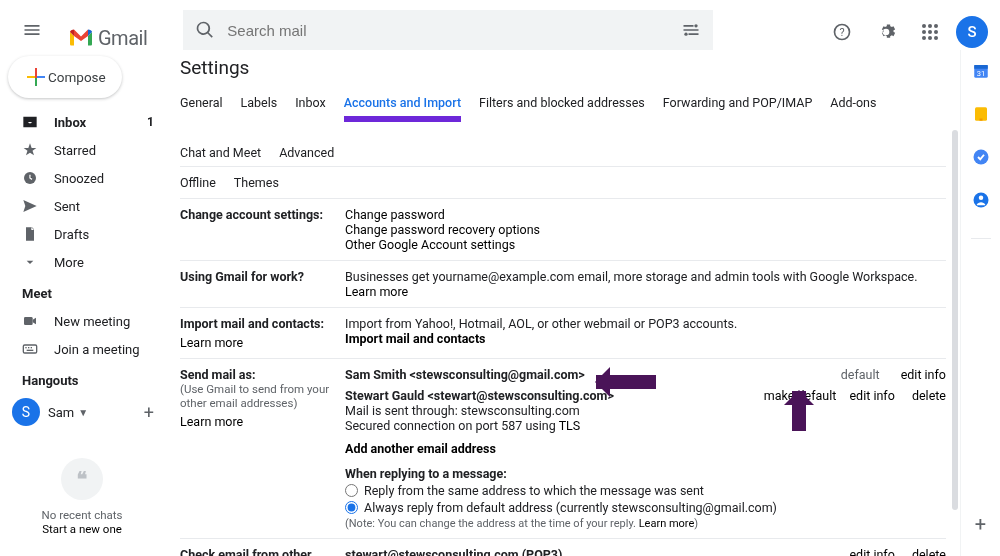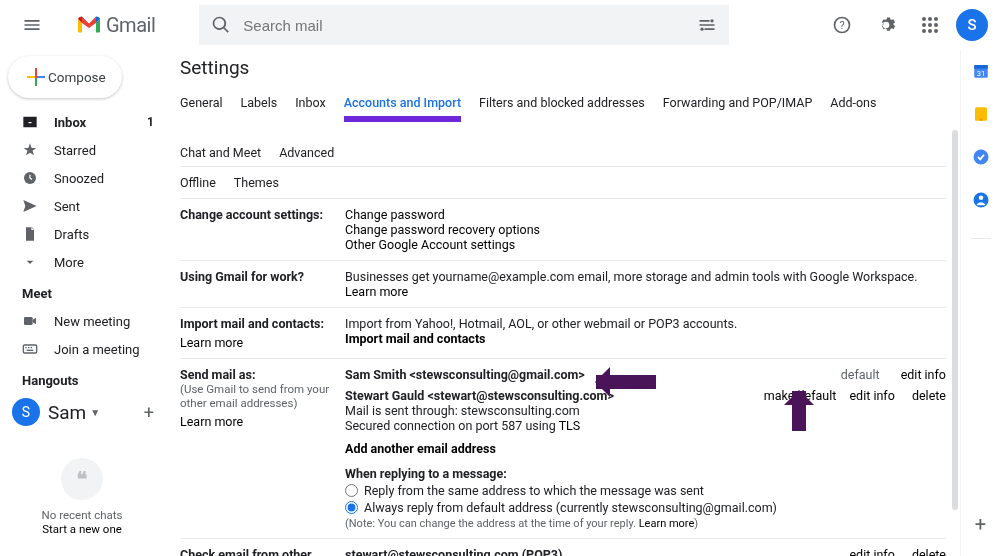--- a/index.html
+++ b/index.html
@@ -9,23 +9,23 @@
     color: #202124;
     width: 1000px;
     height: 556px;
     overflow: hidden;
     background: #fff;
   }
   
   .header {
     height: 50px;
     display: flex;
-    align-items: center;
+    align-items: flex-end;
     padding: 0 12px;
-    gap: 24px;
+    gap: 16px;
   }
   .menu-btn {
     width: 40px; height: 40px; border-radius: 50%;
     display:flex; align-items:center; justify-content:center;
     cursor:pointer;
   }
   .logo { display:flex; align-items:center; gap:4px; margin-right:20px; }
   .logo-text { font-size: 20px; color:#5f6368; letter-spacing:-0.5px; }
   .search-bar {
     flex: 0 0 530px;
@@ -85,21 +85,21 @@
     padding:10px 0 6px 22px;
   }
   .hangouts-row {
     display:flex; align-items:center; padding:4px 10px 4px 12px;
   }
   .hangouts-avatar {
     width:28px; height:28px; border-radius:50%;
     background:#1a73e8; color:#fff; font-size:14px;
     display:flex; align-items:center; justify-content:center;
   }
-  .hangouts-name { margin-left:8px; font-size:19px; }
+  .hangouts-name { margin-left:8px; font-size:13px; }
   .hangouts-caret { font-size:10px; color:#5f6368; margin-left:4px; }
   .hangouts-plus { margin-left:auto; color:#5f6368; font-size:18px; cursor:pointer; }
   .bottom-chat {
     margin-top:auto; text-align:center; padding:10px 0 20px;
     font-size:11.5px; color:#5f6368;
   }
   .chat-bubble {
     width:42px; height:42px; border-radius:50%;
     background:#f1f3f4; margin:0 auto 8px;
     display:flex; align-items:center; justify-content:center;

